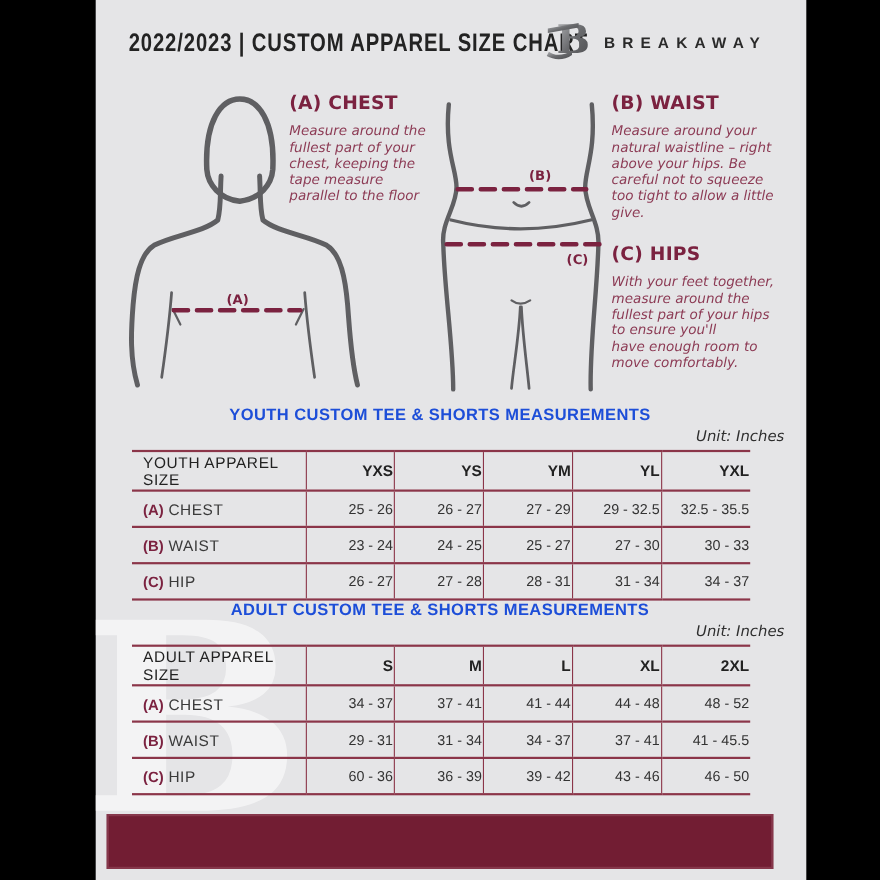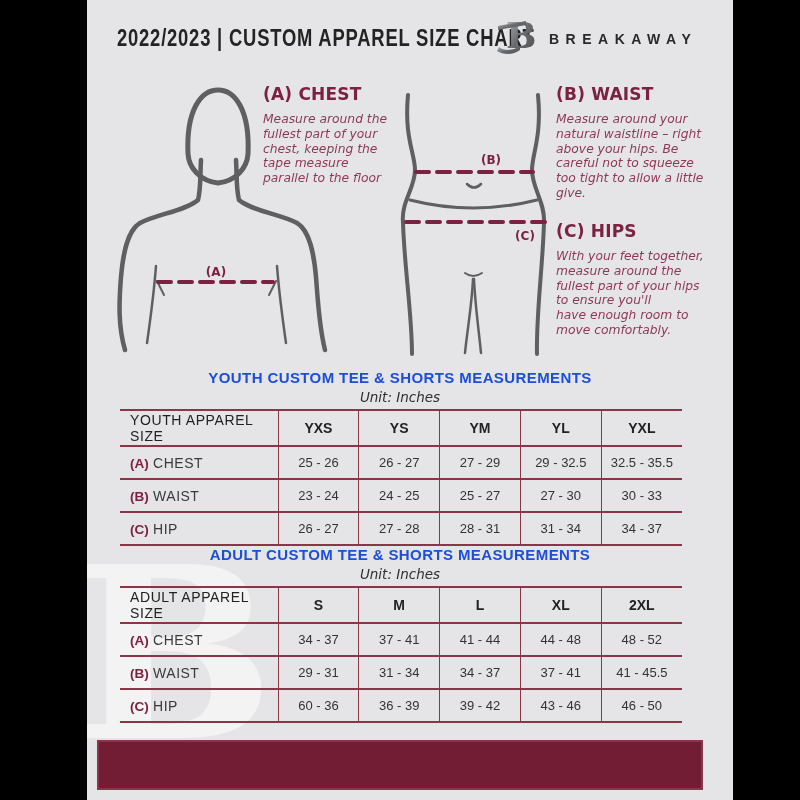--- a/index.html
+++ b/index.html
@@ -24,27 +24,27 @@
   
   .instr{position:absolute;}
   .instr h3{margin:0 0 8px 0;font-size:17px;font-weight:bold;color:#7b2240;
             font-family:"DejaVu Sans",sans-serif;letter-spacing:.2px;}
   .instr p{margin:0;font-size:12.3px;line-height:14.8px;font-style:italic;color:#8c3a54;
            font-family:"DejaVu Sans",sans-serif;white-space:pre-line;}
 
   
   .sec-title{position:absolute;left:0;width:626px;text-align:center;font-size:15px;font-weight:bold;
              color:#1d4ed8;letter-spacing:.4px;}
-  .sec-unit{position:absolute;left:0;width:626px;text-align:center;font-size:13.5px;font-style:italic;
+  .sec-unit{position:absolute;left:0;width:626px;text-align:right;font-size:13.5px;font-style:italic;
             color:#2e2e2e;font-family:"DejaVu Sans",sans-serif;}
 
   
   table.size{position:absolute;left:33px;width:562px;border-collapse:collapse;table-layout:fixed;z-index:2;}
   table.size td{border-top:2px solid #8b3549;border-bottom:2px solid #8b3549;height:29px;
-                text-align:center;font-size:13px;color:#333;background:transparent;}
+                text-align:right;font-size:13px;color:#333;background:transparent;}
   table.size td+td{border-left:1.5px solid #8b3549;}
   table.size tr.head td{font-weight:bold;font-size:14px;color:#222;height:30px;}
   table.size td.lbl{text-align:left;padding-left:10px;font-weight:normal;font-size:13.5px;
                     color:#3a3a3a;letter-spacing:.6px;}
   table.size tr.head td.lbl{font-weight:normal;}
   .pfx{color:#7b2240;font-weight:bold;letter-spacing:0;}
   .rowlbl{font-size:14px;letter-spacing:.5px;}
 
   
   .watermark{position:absolute;left:-14px;top:536px;font-size:238px;line-height:1;font-weight:bold;

